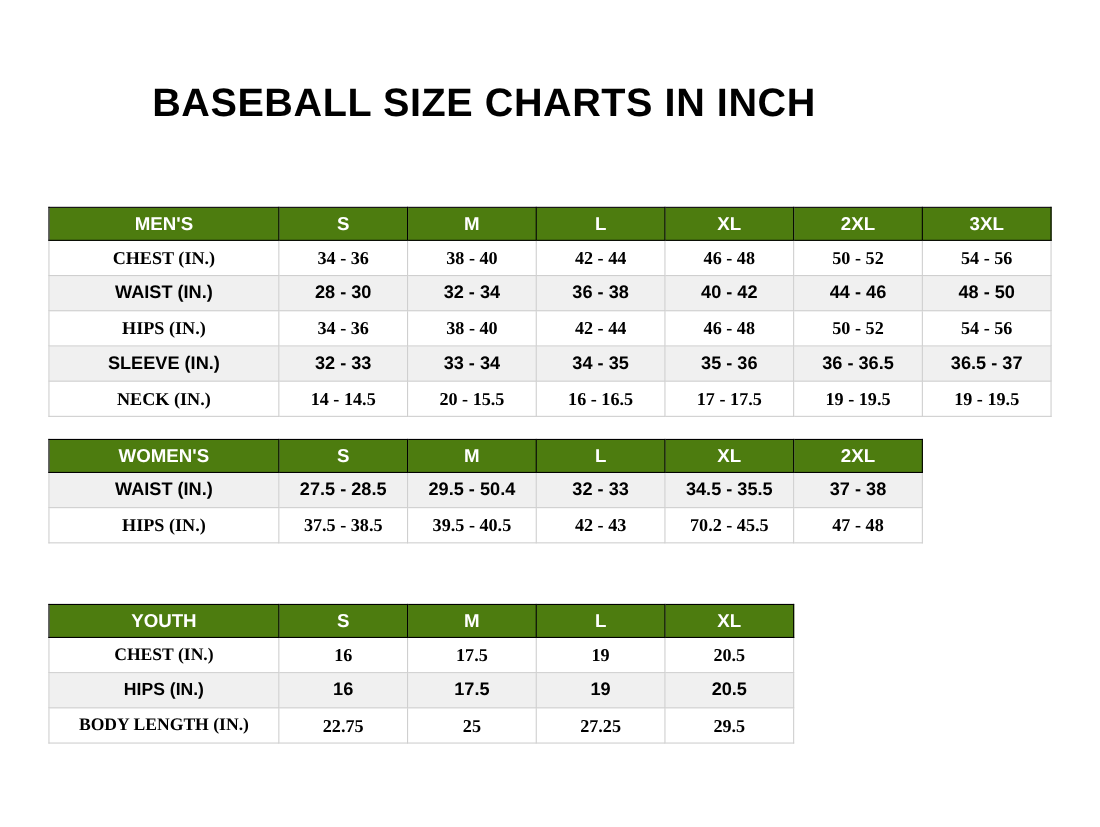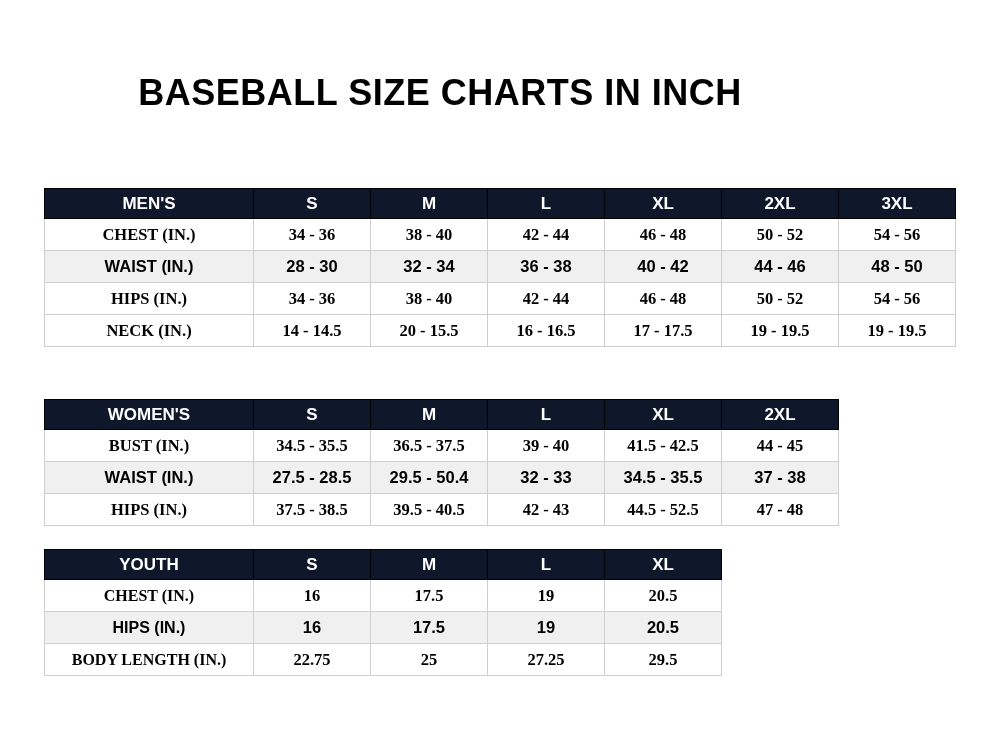--- a/index.html
+++ b/index.html
@@ -40,21 +40,21 @@
     border: 1px solid #ffffff;
     text-align: center;
     font-weight: bold;
     font-size: 16.5px;
     padding: 0;
     height: 31px;
     color: #000000;
     background: #ffffff;
   }
   .chart thead th {
-    background: #0f172a;
+    background: #4d7c0f;
     color: #ffffff;
     height: 29px;
     font-size: 17px;
     border: 1px solid #000000;
   }
   .chart thead th.rowlabel-head {
     text-align: center;
   }
   .chart tbody td.rowlabel {
     text-align: center;
@@ -145,20 +145,29 @@
       </tr>
       <tr class="odd">
         <td class="rowlabel">HIPS (IN.)</td>
         <td>34 - 36</td>
         <td>38 - 40</td>
         <td>42 - 44</td>
         <td>46 - 48</td>
         <td>50 - 52</td>
         <td>54 - 56</td>
       </tr>
+      <tr class="even">
+        <td class="rowlabel">SLEEVE (IN.)</td>
+        <td>32 - 33</td>
+        <td>33 - 34</td>
+        <td>34 - 35</td>
+        <td>35 - 36</td>
+        <td>36 - 36.5</td>
+        <td>36.5 - 37</td>
+      </tr>
       <tr class="odd">
         <td class="rowlabel">NECK (IN.)</td>
         <td>14 - 14.5</td>
         <td>20 - 15.5</td>
         <td>16 - 16.5</td>
         <td>17 - 17.5</td>
         <td>19 - 19.5</td>
         <td>19 - 19.5</td>
       </tr>
     </tbody>
@@ -177,42 +186,34 @@
       <tr>
         <th class="rowlabel-head">WOMEN'S</th>
         <th>S</th>
         <th>M</th>
         <th>L</th>
         <th>XL</th>
         <th>2XL</th>
       </tr>
     </thead>
     <tbody>
-      <tr class="odd">
-        <td class="rowlabel">BUST (IN.)</td>
-        <td>34.5 - 35.5</td>
-        <td>36.5 - 37.5</td>
-        <td>39 - 40</td>
-        <td>41.5 - 42.5</td>
-        <td>44 - 45</td>
-      </tr>
       <tr class="even">
         <td class="rowlabel">WAIST (IN.)</td>
         <td>27.5 - 28.5</td>
         <td>29.5 - 50.4</td>
         <td>32 - 33</td>
         <td>34.5 - 35.5</td>
         <td>37 - 38</td>
       </tr>
       <tr class="odd">
         <td class="rowlabel">HIPS (IN.)</td>
         <td>37.5 - 38.5</td>
         <td>39.5 - 40.5</td>
         <td>42 - 43</td>
-        <td>44.5 - 52.5</td>
+        <td>70.2 - 45.5</td>
         <td>47 - 48</td>
       </tr>
     </tbody>
   </table>
 
   <table class="chart" id="chart-youth">
     <colgroup>
       <col class="c0">
         <col class="cN">
         <col class="cN">

